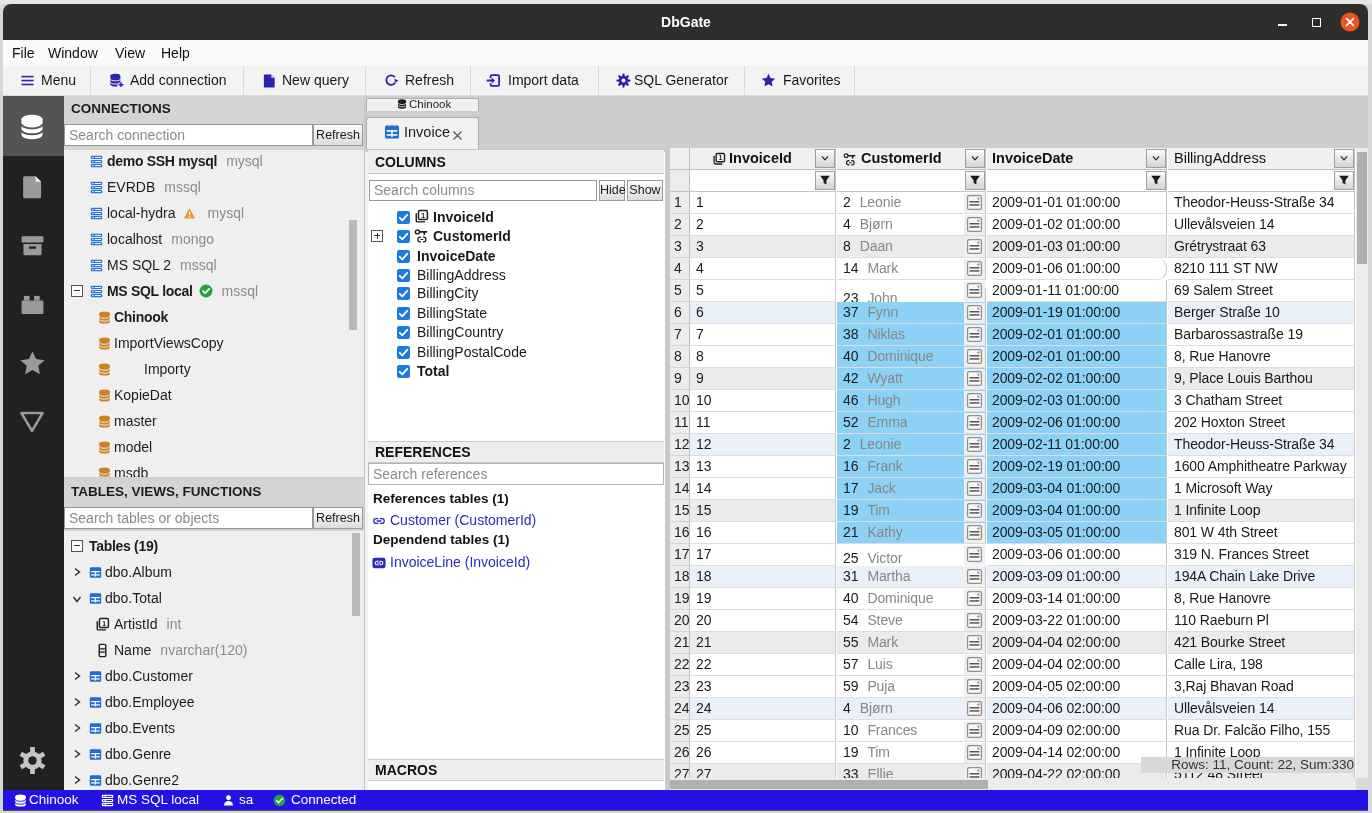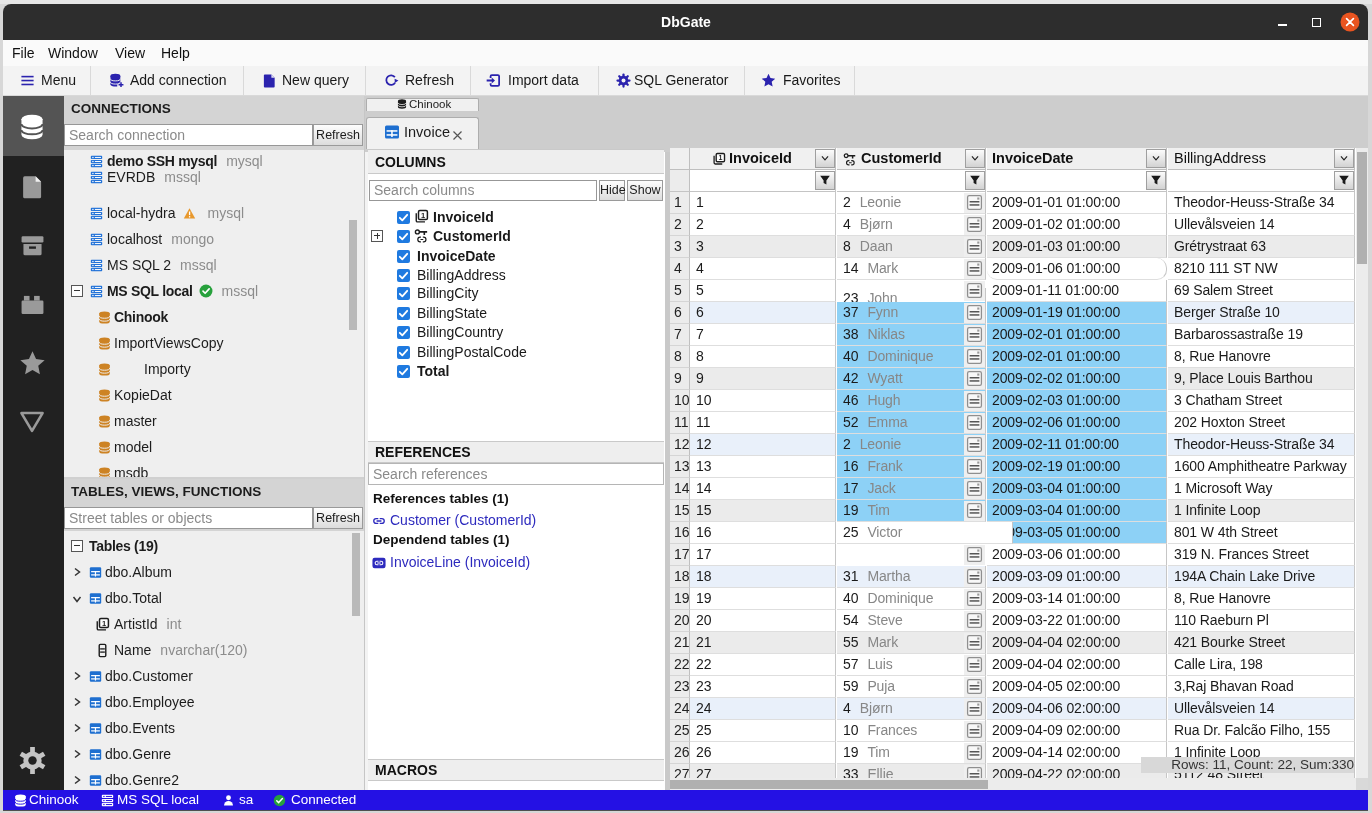--- a/index.html
+++ b/index.html
@@ -175,21 +175,21 @@
           <rect x="1" y="1" width="14" height="4" rx="1" fill="#2272d8"></rect>
           <rect x="1" y="6" width="14" height="4" rx="1" fill="#2272d8"></rect>
           <rect x="1" y="11" width="14" height="4" rx="1" fill="#2272d8"></rect>
           <circle cx="3.6" cy="3" r="0.9" fill="#fff"></circle>
           <rect x="6" y="2.4" width="7.5" height="1.2" fill="#fff"></rect>
           <circle cx="3.6" cy="8" r="0.9" fill="#fff"></circle>
           <rect x="6" y="7.4" width="7.5" height="1.2" fill="#fff"></rect>
           <circle cx="3.6" cy="13" r="0.9" fill="#fff"></circle>
           <rect x="6" y="12.4" width="7.5" height="1.2" fill="#fff"></rect>
         </svg><span class="nm bold">demo SSH mysql</span><span class="tag" style="margin-left:9px;">mysql</span></div>
-<div class="trow" style="left:64px;top:160px;width:299px;padding-left:43px;"><svg class="abs" style="left:26px;top:6.5px;" width="13" height="13" viewBox="0 0 16 16">
+<div class="trow" style="left:64px;top:170px;width:299px;padding-left:43px;"><svg class="abs" style="left:26px;top:6.5px;" width="13" height="13" viewBox="0 0 16 16">
           <rect x="1" y="1" width="14" height="4" rx="1" fill="#2272d8"></rect>
           <rect x="1" y="6" width="14" height="4" rx="1" fill="#2272d8"></rect>
           <rect x="1" y="11" width="14" height="4" rx="1" fill="#2272d8"></rect>
           <circle cx="3.6" cy="3" r="0.9" fill="#fff"></circle>
           <rect x="6" y="2.4" width="7.5" height="1.2" fill="#fff"></rect>
           <circle cx="3.6" cy="8" r="0.9" fill="#fff"></circle>
           <rect x="6" y="7.4" width="7.5" height="1.2" fill="#fff"></rect>
           <circle cx="3.6" cy="13" r="0.9" fill="#fff"></circle>
           <rect x="6" y="12.4" width="7.5" height="1.2" fill="#fff"></rect>
         </svg><span class="nm ">EVRDB</span><span class="tag" style="margin-left:9px;">mssql</span></div>
@@ -297,21 +297,21 @@
           <path d="M1.5 3.2 v3.1 a6.5 2.7 0 0 0 13 0 v-3.1" fill="#cd8324"></path>
           <path d="M1.5 6.8 v3.1 a6.5 2.7 0 0 0 13 0 v-3.1" fill="#cd8324"></path>
           <path d="M1.5 10.4 v2.4 a6.5 2.7 0 0 0 13 0 v-2.4" fill="#cd8324"></path>
           <path d="M1.5 6.2 a6.5 2.7 0 0 0 13 0" fill="none" stroke="#efefef" stroke-width="1.2"></path>
           <path d="M1.5 9.8 a6.5 2.7 0 0 0 13 0" fill="none" stroke="#efefef" stroke-width="1.2"></path>
         </svg><span class="nm ">msdb</span></div>
 <div class="abs" style="left:64px;top:473px;width:300px;height:2px;background:#d0d0d0;"></div>
 <div class="abs" style="left:349px;top:216px;width:8px;height:110px;background:#b9b9b9;"></div>
 <div class="panelhdr" style="top:475px;">TABLES, VIEWS, FUNCTIONS</div>
 <div class="searchrow" style="top:501px;"></div>
-<div class="sinput" style="left:64px;top:503px;width:249px;height:22px;">Street tables or objects</div>
+<div class="sinput" style="left:64px;top:503px;width:249px;height:22px;">Search tables or objects</div>
 <div class="gbtn" style="left:313px;top:503px;width:50px;height:22px;line-height:20px;">Refresh</div>
 <div class="list" style="left:64px;top:527px;width:300px;height:260px;"></div>
 <div class="trow" style="left:64px;top:529px;width:299px;"><div class="expbox" style="left:7px;top:6.5px;"></div><span class="nm bold" style="margin-left:25px;">Tables (19)</span></div>
 <div class="trow" style="left:64px;top:555px;width:299px;"><svg class="abs" style="left:8px;top:8px;" width="10" height="10" viewBox="0 0 10 10">
           <path d="M3 1.5 L7.5 5 L3 8.5" fill="none" stroke="#333" stroke-width="1.5"></path>
         </svg><svg class="abs" style="left:25px;top:6.5px;" width="13" height="13" viewBox="0 0 16 16">
           <rect x="1" y="1.5" width="14" height="13" rx="1.5" fill="#1e6fd0"></rect>
           <rect x="2.6" y="6.2" width="10.8" height="1.5" fill="#fff"></rect>
           <rect x="2.6" y="10.2" width="10.8" height="1.5" fill="#fff"></rect>
           <rect x="7.2" y="6.2" width="1.5" height="6.8" fill="#fff"></rect>
@@ -749,21 +749,21 @@
         <svg class="abs" style="left:296px;top:376px;" width="17" height="17" viewBox="0 0 16 16">
           <rect x="1.5" y="1.5" width="13" height="13" rx="1.5" fill="#f8f8f8" stroke="#8f8f8f" stroke-width="1.2"></rect>
           <rect x="3.4" y="6.6" width="9.2" height="1.4" fill="#555"></rect>
           <rect x="3.4" y="9.6" width="9.2" height="1.4" fill="#555"></rect>
           <rect x="10.6" y="3.3" width="2" height="2" fill="#999"></rect>
         </svg>
 <div class="gcell" style="left:317px;top:374px;width:180px;height:22px;background:#8dd1f6;padding-left:5px;">2009-03-05 01:00:00</div>
 <div class="gcell" style="left:498px;top:374px;width:187px;height:22px;background:#ffffff;">801 W 4th Street</div>
 <div class="rownum" style="left:0px;top:396px;width:20px;height:22px;">17</div>
 <div class="gcell" style="left:20px;top:396px;width:146px;height:22px;background:#ffffff;">17</div>
-<div class="gcell" style="left:167px;top:374px;width:176px;height:22px;background:#ffffff;">25<span class="gray" style="margin-left:9px;">Victor</span></div>
+<div class="gcell" style="left:167px;top:400px;width:176px;height:22px;background:#ffffff;">25<span class="gray" style="margin-left:9px;">Victor</span></div>
 <div class="abs" style="left:294px;top:397px;width:21px;height:20px;background:#efefef;"></div>
         <svg class="abs" style="left:296px;top:398px;" width="17" height="17" viewBox="0 0 16 16">
           <rect x="1.5" y="1.5" width="13" height="13" rx="1.5" fill="#f8f8f8" stroke="#8f8f8f" stroke-width="1.2"></rect>
           <rect x="3.4" y="6.6" width="9.2" height="1.4" fill="#555"></rect>
           <rect x="3.4" y="9.6" width="9.2" height="1.4" fill="#555"></rect>
           <rect x="10.6" y="3.3" width="2" height="2" fill="#999"></rect>
         </svg>
 <div class="gcell" style="left:317px;top:396px;width:180px;height:22px;background:#ffffff;padding-left:5px;">2009-03-06 01:00:00</div>
 <div class="gcell" style="left:498px;top:396px;width:187px;height:22px;background:#ffffff;">319 N. Frances Street</div>
 <div class="rownum" style="left:0px;top:418px;width:20px;height:22px;">18</div>

